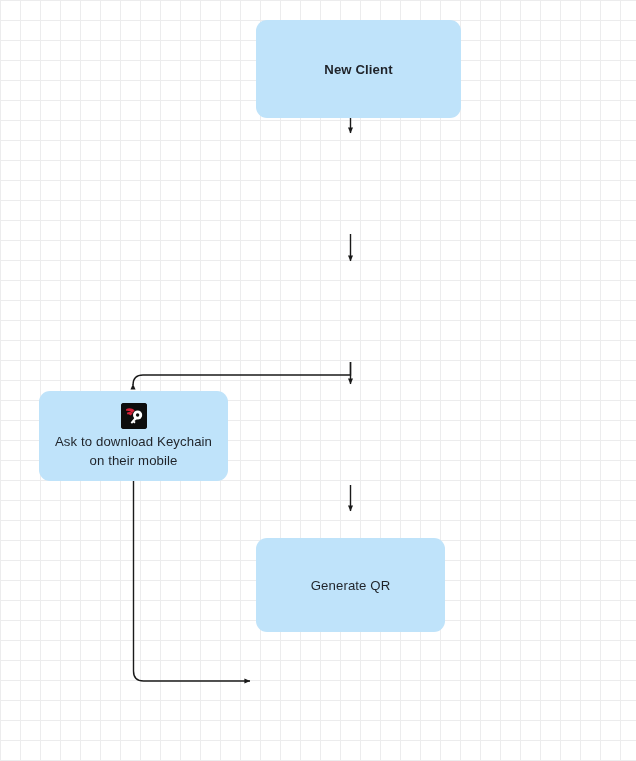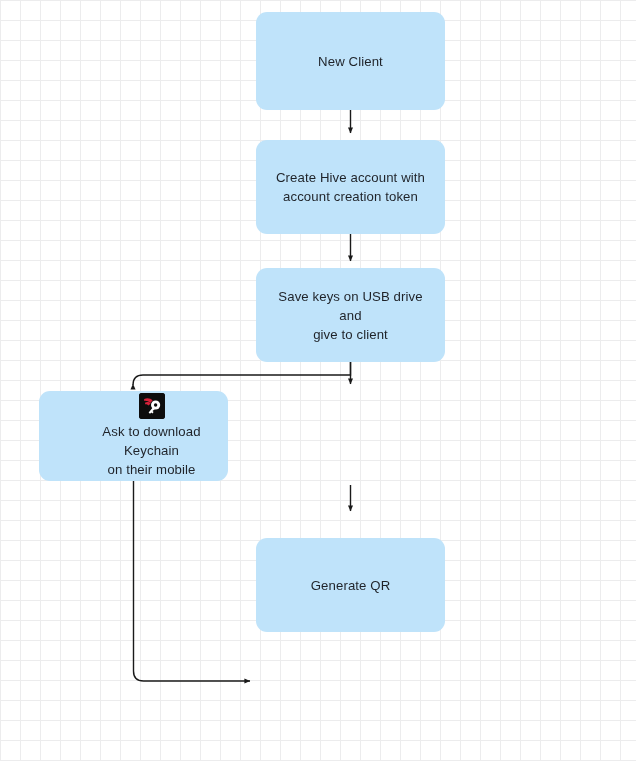--- a/index.html
+++ b/index.html
@@ -76,21 +76,20 @@
     width: 26px;
     height: 26px;
     border-radius: 3px;
     background: #0d0d0d;
     display: block;
     margin-bottom: 3px;
     flex: 0 0 auto;
   }
   .node.with-icon {
     justify-content: center;
-    padding-left: 48px;
   }
 </style>
 </head>
 <body>
 
 <div id="canvas">
 
   <div id="dotgrid"></div>
 
   <svg class="edges" viewBox="0 0 636 761">
@@ -108,33 +107,25 @@
 
     <path d="M350.5,362 L350.5,375 L143,375 Q133,375 133,385 L133,384" stroke="#1a1a1a" stroke-width="1.4" fill="none" marker-end="url(#arrowhead)"></path>
 
     <path d="M350.5,485 L350.5,511" stroke="#1a1a1a" stroke-width="1.4" fill="none" marker-end="url(#arrowhead)"></path>
 
     <path d="M350.5,612 L350.5,627" stroke="#1a1a1a" stroke-width="1.4" fill="none" marker-end="url(#arrowhead)"></path>
 
     <path d="M133.5,481 L133.5,671 Q133.5,681 143.5,681 L250,681" stroke="#1a1a1a" stroke-width="1.4" fill="none" marker-end="url(#arrowhead)"></path>
   </svg>
 
-  <div class="node" style="left:256px; top:12px; width:189px; height:98px;">
+  <div class="node" style="left:256px; top:20px; width:205px; height:98px;font-weight:bold;">
     <span class="node-label">New Client</span>
   </div>
 
-  <div class="node" style="left:256px; top:140px; width:189px; height:94px;">
-    <span class="node-label">Create Hive account with
-account creation token</span>
-  </div>
 
-  <div class="node" style="left:256px; top:268px; width:189px; height:94px;">
-    <span class="node-label">Save keys on USB drive and
-give to client</span>
-  </div>
 
   <div class="node with-icon" style="left:39px; top:391px; width:189px; height:90px;">
     <span class="keychain-icon">
       <svg viewBox="0 0 26 26" width="26" height="26" aria-hidden="true">
         <rect x="0" y="0" width="26" height="26" rx="3" fill="#0d0d0d"></rect>
         <path d="M5.2,6.0 C8.2,4.6 11.6,5.3 13.6,7.4 L11.2,10.0 C9.6,8.2 7.2,7.4 5.0,7.8 Z" fill="#d7223a"></path>
         <path d="M6.2,9.6 C8.0,8.6 10.3,9.0 11.6,10.4 L9.6,12.6 C8.6,11.5 7.3,11.0 6.0,11.2 Z" fill="#d7223a"></path>
         <circle cx="16.6" cy="12.0" r="4.6" fill="#ffffff"></circle>
         <circle cx="16.6" cy="12.0" r="1.7" fill="#0d0d0d"></circle>
         <path d="M13.6,14.8 L9.6,19.4 L11.0,20.8 L12.3,19.4 L13.4,20.4 L14.6,19.1 L13.5,18.1 L16.0,16.0 Z" fill="#ffffff"></path>

